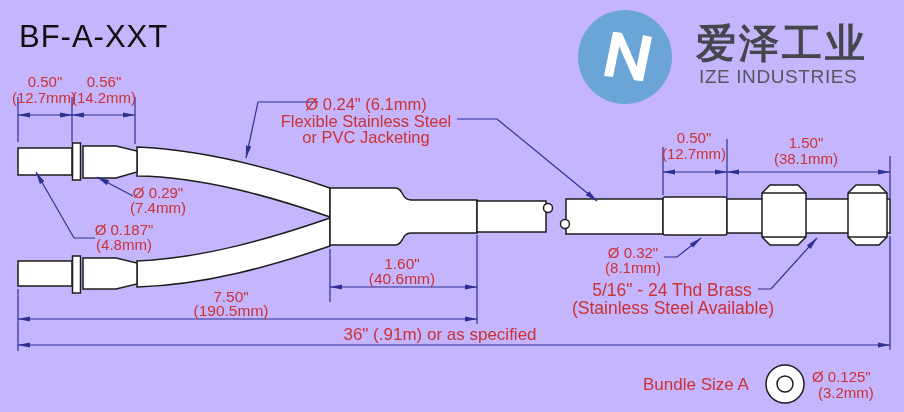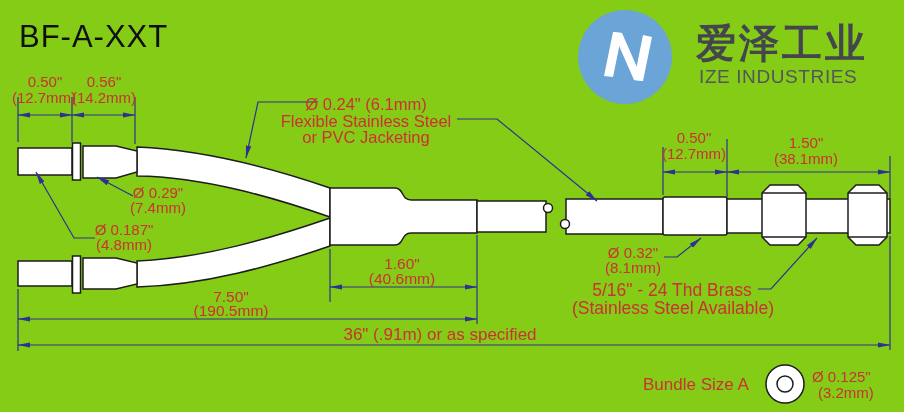--- a/index.html
+++ b/index.html
@@ -1,16 +1,16 @@
 <!DOCTYPE html>
 <html><head>
 <meta charset="utf-8">
 <style>
   html,body{margin:0;padding:0;background:#ffffff;}
-  .page{position:relative;width:904px;height:412px;background:#84cc16;overflow:hidden;
+  .page{position:relative;width:904px;height:412px;background:#c4b5fd;overflow:hidden;
         font-family:"Liberation Sans",sans-serif;}
   svg text{font-family:"Liberation Sans",sans-serif;}
   .red{fill:#cc3133;}
   .dimline{stroke:#2e3192;stroke-width:1.2;fill:none;}
   .leader{stroke:#2e3192;stroke-width:1.2;fill:none;}
   .part{stroke:#1c1c1c;stroke-width:1.5;fill:#ffffff;}
   .partline{stroke:#1c1c1c;stroke-width:1.3;fill:none;}
 </style>
 </head>
 <body>

